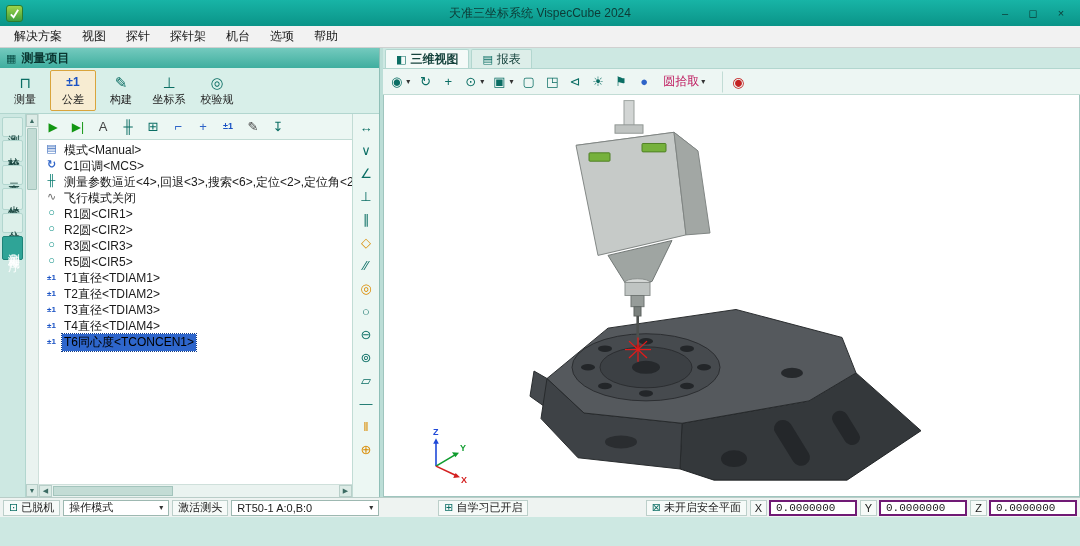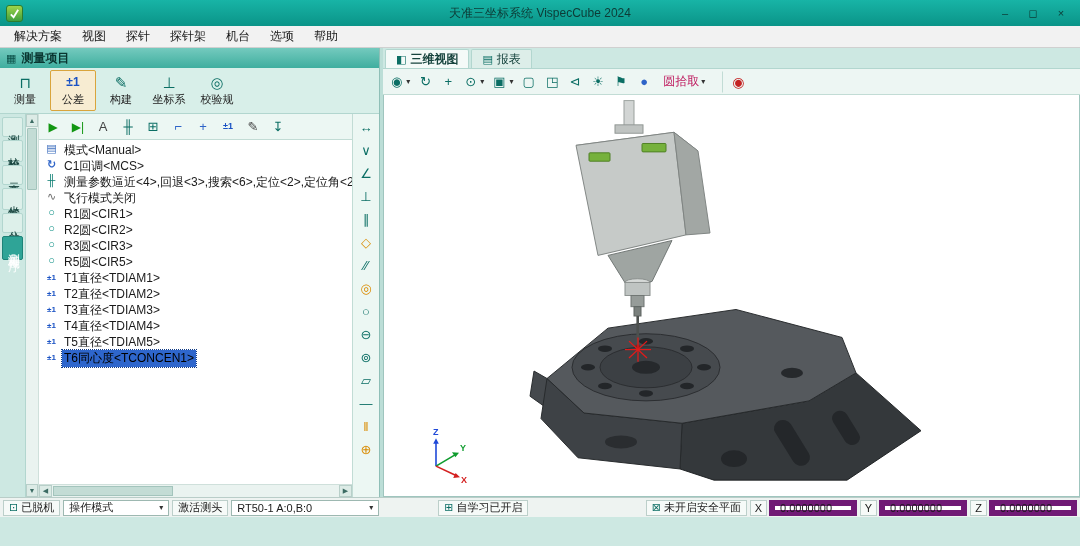--- a/index.html
+++ b/index.html
@@ -89,21 +89,21 @@
 .viewport{flex:1;position:relative;background:#fff;border:1px solid #9fc5be;border-top:none;min-height:0;}
 .viewport svg{position:absolute;inset:0;width:100%;height:100%;}
 
 
 .statusbar{height:20px;flex:0 0 20px;background:#eef3f1;border-top:1px solid #b9cdc8;display:flex;align-items:center;gap:3px;padding:0 3px;font-size:11px;}
 .sb-seg{height:16px;display:flex;align-items:center;gap:3px;padding:0 5px;border:1px solid #bccfca;background:#f6faf8;white-space:nowrap;}
 .sb-combo{background:#fff;border:1px solid #9db8b1;}
 .sb-combo .dd{margin-left:auto;font-size:8px;color:#333;padding-left:6px;}
 .sb-ic{color:#0b6e64;font-size:11px;}
 .sb-axis{width:17px;justify-content:center;padding:0;}
-.sb-val{width:88px;background:#fff;border:6px solid #701a75;font-family:Liberation Sans, sans-serif;font-size:11px;}
+.sb-val{width:88px;background:#fff;border:2px solid #701a75;font-family:Liberation Mono, monospace;font-size:11px;}
 .spacer{flex:1;}
 .coords{display:flex;gap:3px;}
 .coord-pair{display:flex;gap:2px;}
 </style>
 </head>
 <body>
 
 <div class="app">
 
   <div class="titlebar">
@@ -297,24 +297,20 @@
               <div class="tree-row">
                 <span class="t-icon" data-icon="tol"></span>
                 <span class="t-label">T3直径&lt;TDIAM3&gt;</span>
               </div>
 
               <div class="tree-row">
                 <span class="t-icon" data-icon="tol"></span>
                 <span class="t-label">T4直径&lt;TDIAM4&gt;</span>
               </div>
 
-              <div class="tree-row">
-                <span class="t-icon" data-icon="tol"></span>
-                <span class="t-label">T5直径&lt;TDIAM5&gt;</span>
-              </div>
 
               <div class="tree-row sel">
                 <span class="t-icon" data-icon="tol"></span>
                 <span class="t-label">T6同心度&lt;TCONCEN1&gt;</span>
               </div>
             </div>
 
           <div class="hscroll">
             <div class="scroll-btn">◀</div>
             <div class="thumb"></div>

